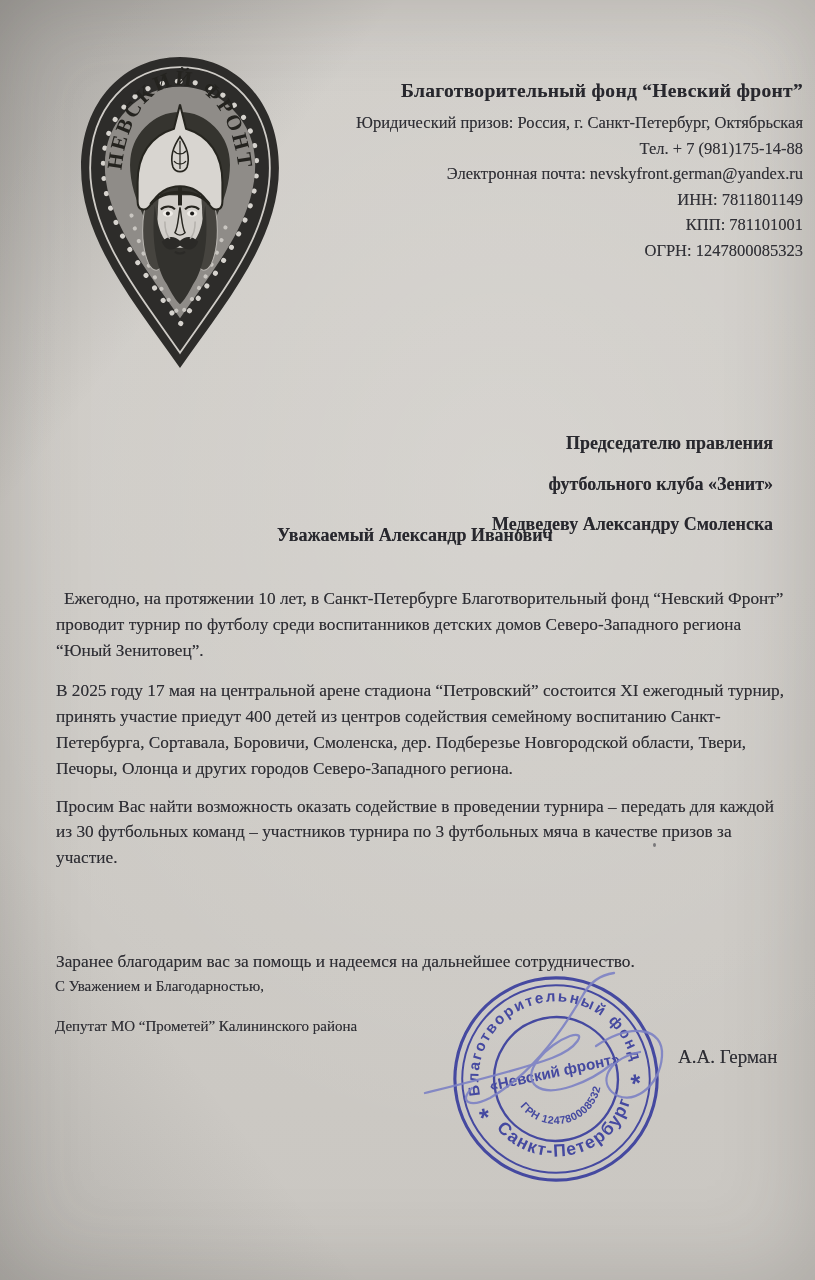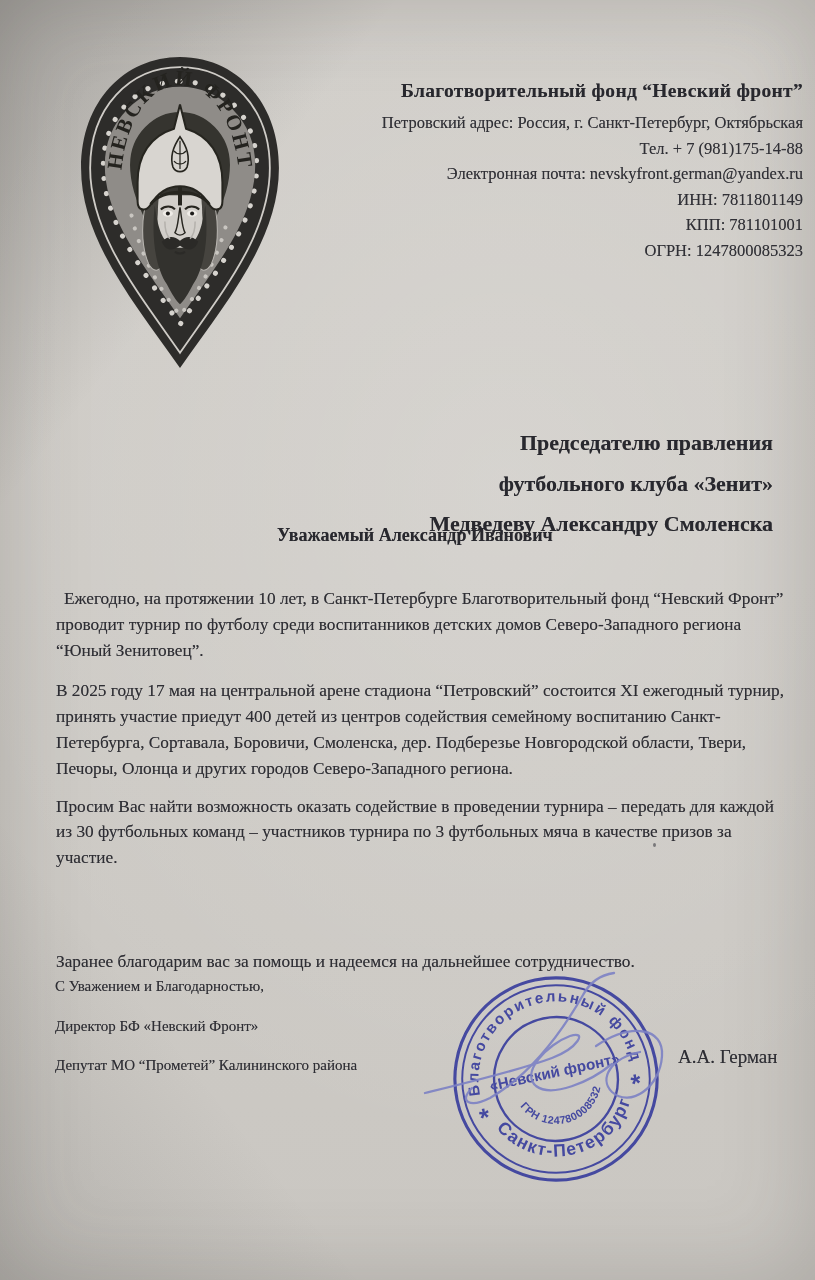--- a/index.html
+++ b/index.html
@@ -17,21 +17,21 @@
   }
   .txt{text-shadow:0 0 0.6px rgba(40,40,46,0.45);}
   
   .letterhead{position:absolute;left:293px;top:80px;width:510px;text-align:right;}
   .lh-title{font-size:19.5px;font-weight:bold;letter-spacing:0.3px;margin-bottom:8px;color:#28282e;}
   .lh-line{font-size:16.5px;line-height:25.5px;color:#303036;}
   
   .logo{position:absolute;left:74px;top:54px;width:212px;height:318px;}
   
   .addressee{position:absolute;right:42px;top:423px;text-align:right;}
-  .addr-line{font-size:22px;font-weight:bold;line-height:40.5px;color:#28282e;}
+  .addr-line{font-size:18px;font-weight:bold;line-height:40.5px;color:#28282e;}
   
   .salutation{position:absolute;left:277px;top:525px;font-size:18px;font-weight:bold;color:#28282e;}
   
   .body-block{position:absolute;left:56px;top:586px;width:738px;}
   .body-block p{margin:0;font-size:17.3px;line-height:25.8px;color:#2e2e34;}
   .body-block p.p1{text-indent:8px;margin-bottom:15px;}
   .body-block p.p2{margin-bottom:12px;}
   .body-block p.p3{margin-bottom:0;}
   .body-block p.p4{margin-top:78px;}
   
@@ -99,21 +99,21 @@
 
         <path d="M105 152 C103 164 103 172 100 177 C103 180 107 180 110 177 C107 172 107 164 105 152" fill="none" stroke="#26251f" stroke-width="1.4"></path>
 
         <path d="M90 166 C90 174 92 180 95 183 M120 166 C120 174 118 180 115 183" fill="none" stroke="#b4b1ac" stroke-width="1.5"></path>
       </g>
     </svg>
   </div>
 
   <div class="letterhead">
     <div class="lh-title txt">Благотворительный фонд “Невский фронт”</div>
-    <div class="lh-line txt">Петровский адрес: Россия, г. Санкт-Петербург, Октябрьская</div>
+    <div class="lh-line txt">Юридический призов: Россия, г. Санкт-Петербург, Октябрьская</div>
     <div class="lh-line txt">Тел. + 7 (981)175-14-88</div>
     <div class="lh-line txt">Электронная почта: nevskyfront.german@yandex.ru</div>
     <div class="lh-line txt">ИНН: 7811801149</div>
     <div class="lh-line txt">КПП: 781101001</div>
     <div class="lh-line txt">ОГРН: 1247800085323</div>
   </div>
 
   <div class="addressee">
     <div class="addr-line txt">Председателю правления</div>
     <div class="addr-line txt">футбольного клуба «Зенит»</div>
@@ -126,21 +126,20 @@
     <p class="p1 txt">Ежегодно, на протяжении 10 лет, в Санкт-Петербурге Благотворительный фонд “Невский Фронт” проводит турнир по футболу среди воспитанников детских домов Северо-Западного региона “Юный Зенитовец”.</p>
     <p class="p2 txt">В 2025 году 17 мая на центральной арене стадиона “Петровский” состоится  XI ежегодный турнир, принять участие приедут 400 детей из центров содействия семейному воспитанию Санкт-Петербурга, Сортавала, Боровичи, Смоленска, дер. Подберезье Новгородской области, Твери, Печоры, Олонца и других городов Северо-Западного региона.</p>
     <p class="p3 txt">Просим Вас найти возможность оказать содействие в проведении турнира – передать для каждой из 30 футбольных команд – участников турнира по 3 футбольных мяча в качестве призов за участие.</p>
     <p class="p4 txt">Заранее благодарим вас за помощь и надеемся на дальнейшее сотрудничество.</p>
   </div>
 
   <div class="speck"></div>
 
   <div class="closing">
     <div class="txt">С Уважением и Благодарностью,</div>
-    <div class="txt">Директор БФ «Невский Фронт»</div>
     <div class="txt">Депутат МО “Прометей” Калининского района</div>
   </div>
   <div class="signer txt">А.А. Герман</div>
 
   <div class="stamp">
     <svg width="216" height="216" viewBox="-110 -110 220 220">
       <g fill="none" stroke="#3b409e">
         <circle r="103" stroke-width="3.2"></circle>
         <circle r="95.5" stroke-width="2"></circle>
         <circle r="63" stroke-width="2.4"></circle>

